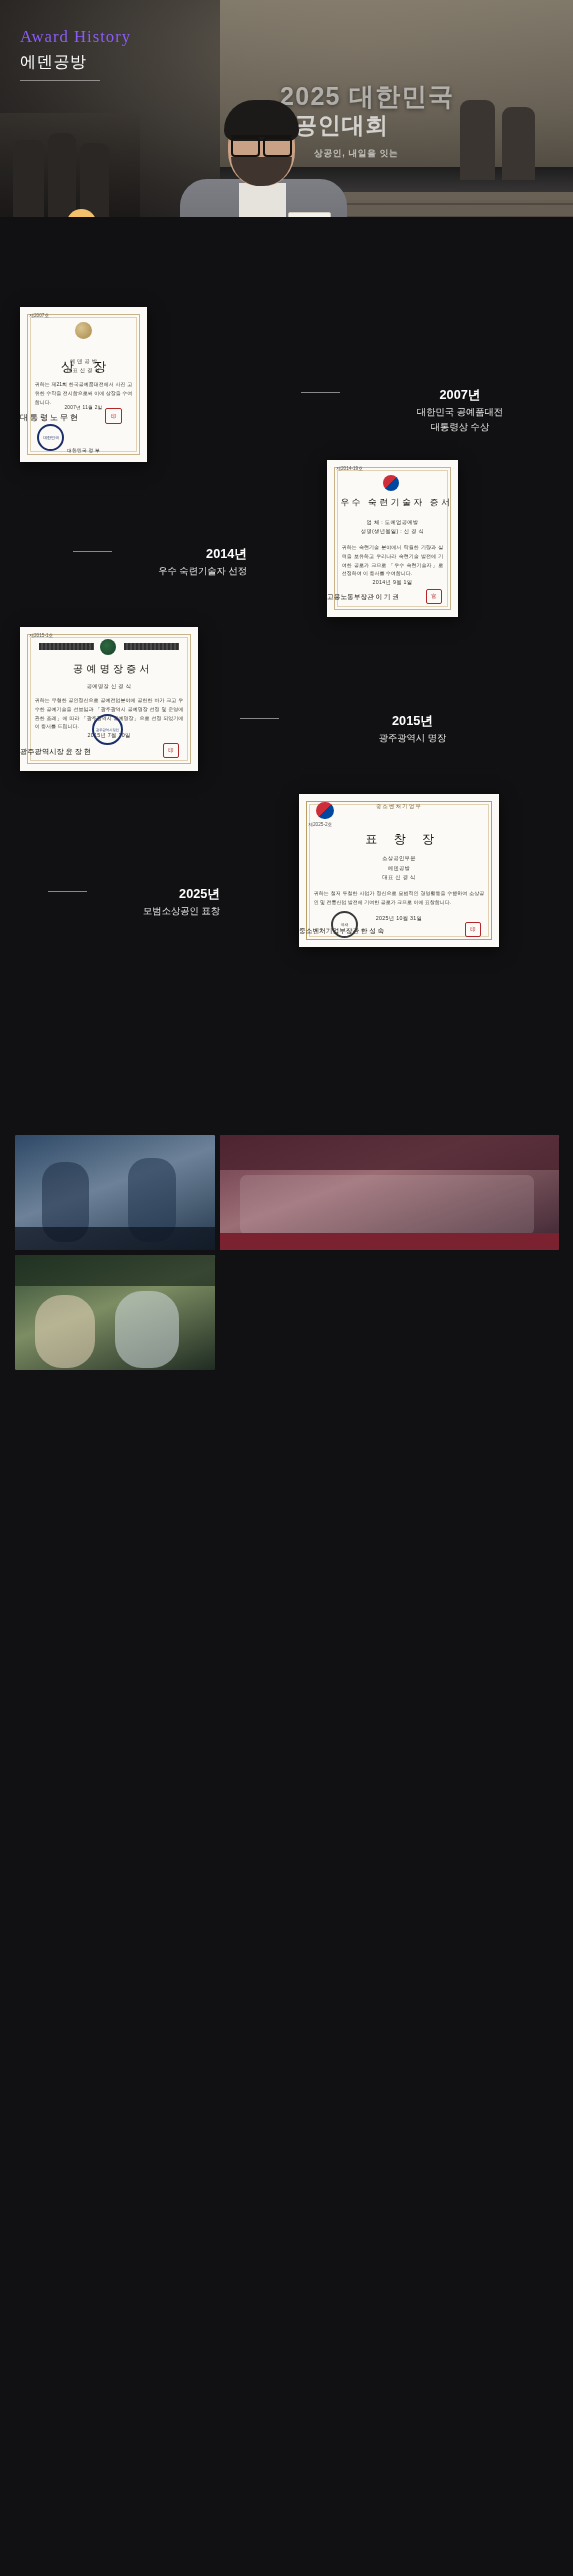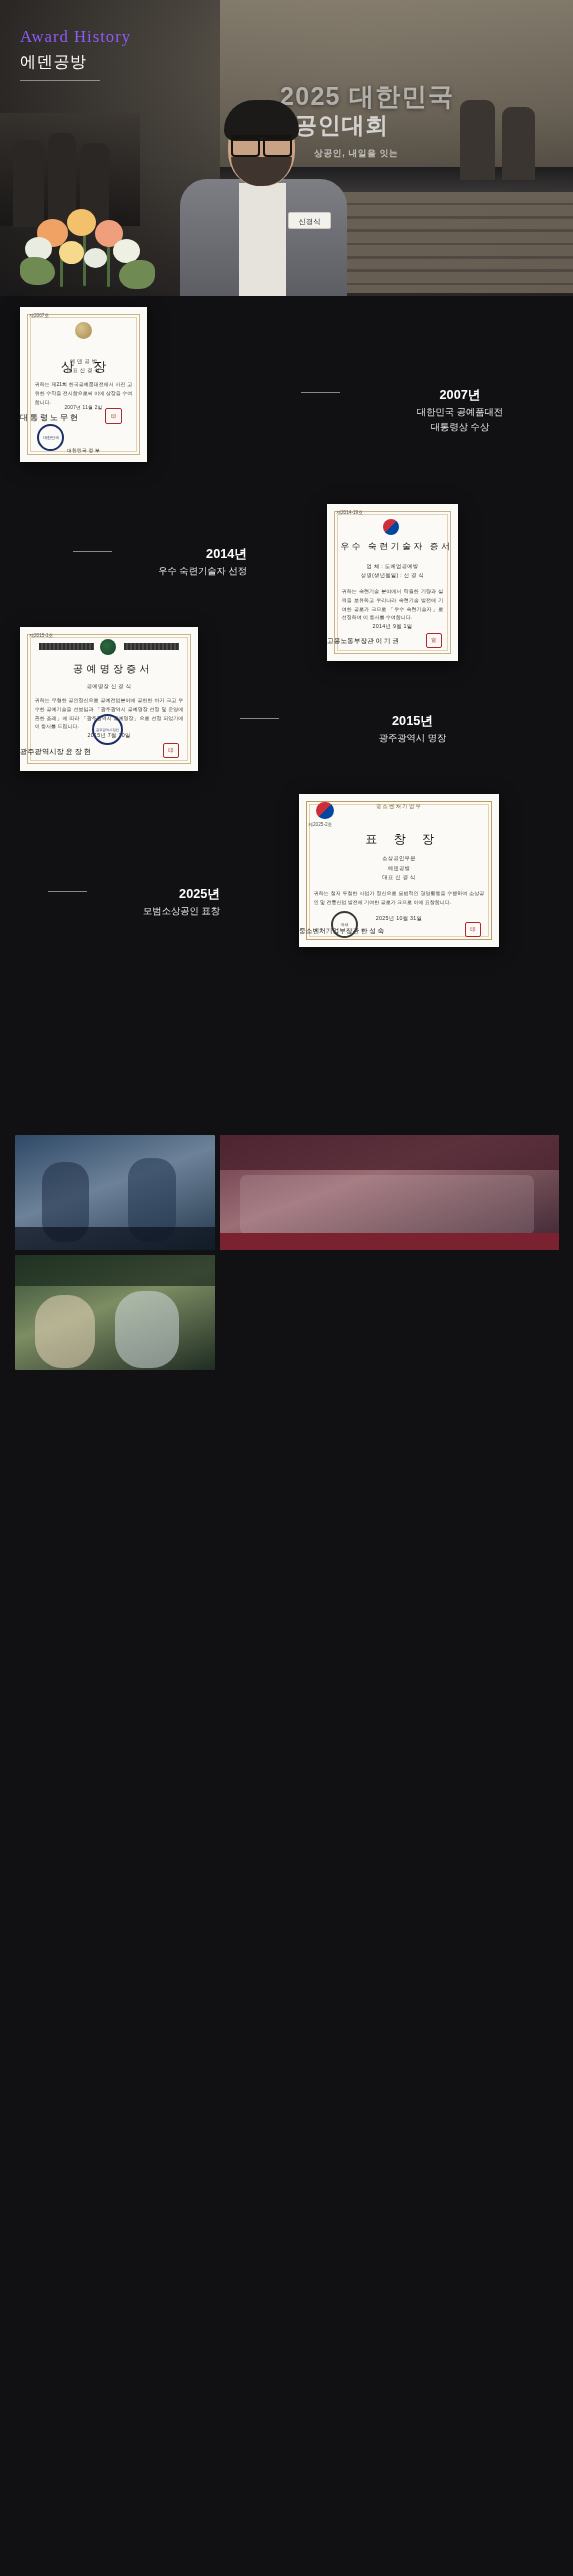--- a/index.html
+++ b/index.html
@@ -46,21 +46,21 @@
     position: absolute;
     left: 20px; top: 80px;
     width: 80px; height: 0.7px;
     background: rgba(255,255,255,0.45);
   }
 
   
   .hero {
     position: absolute;
     top: 0; left: 0;
-    width: 574px; height: 296px;
+    width: 574px; height: 217px;
     overflow: hidden;
     padding-left: 32px;
   }
   .hero-bg {
     position: absolute; inset: 0;
     background:
       radial-gradient(ellipse at 62% 22%, #6a6257 0%, #4a453e 35%, #2b2826 70%, #191818 100%);
   }
   .hall-wall {
     position: absolute;
@@ -404,21 +404,21 @@
 
     <div class="award-text align-left" style="left:360px; top:79px; width:200px;">
       <div class="dash" style="left:-59px;"></div>
       <div class="award-year">2007년</div>
       <div class="award-desc" style="white-space:pre-line;">대한민국 공예품대전
 대통령상 수상</div>
     </div>
   </div>
 
   <div class="award" style="position:absolute; left:0; top:460px; height:167px;">
-    <div class="cert" style="left:327px; top:0; width:131px; height:157px;margin-top:44px;">
+    <div class="cert" style="left:327px; top:0; width:131px; height:157px;">
       <div class="cert-inner">
         <div class="cert-inner2"></div>
       </div>
       <div class="cert-code">제2014-19호</div>
       <div class="taeguk" style="left:56px; top:14.7px; width:16px; height:16px;"></div>
       <div class="cert-title" style="top:37px; font-size:8.7px; letter-spacing:2.7px;">우수 숙련기술자 증서</div>
       <div class="cert-line" style="top:59px;">업 체 : 도예업공예방</div>
       <div class="cert-line" style="top:68px;">성명(생년월일) : 신 경 식</div>
       <div class="cert-body" style="top:83px;">귀하는 숙련기술 분야에서 탁월한 기량과 실력을 보유하고 우리나라 숙련기술 발전에 기여한 공로가 크므로 「우수 숙련기술자」로 선정하여 이 증서를 수여합니다.</div>
       <div class="cert-line" style="top:119px;">2014년 9월 1일</div>

